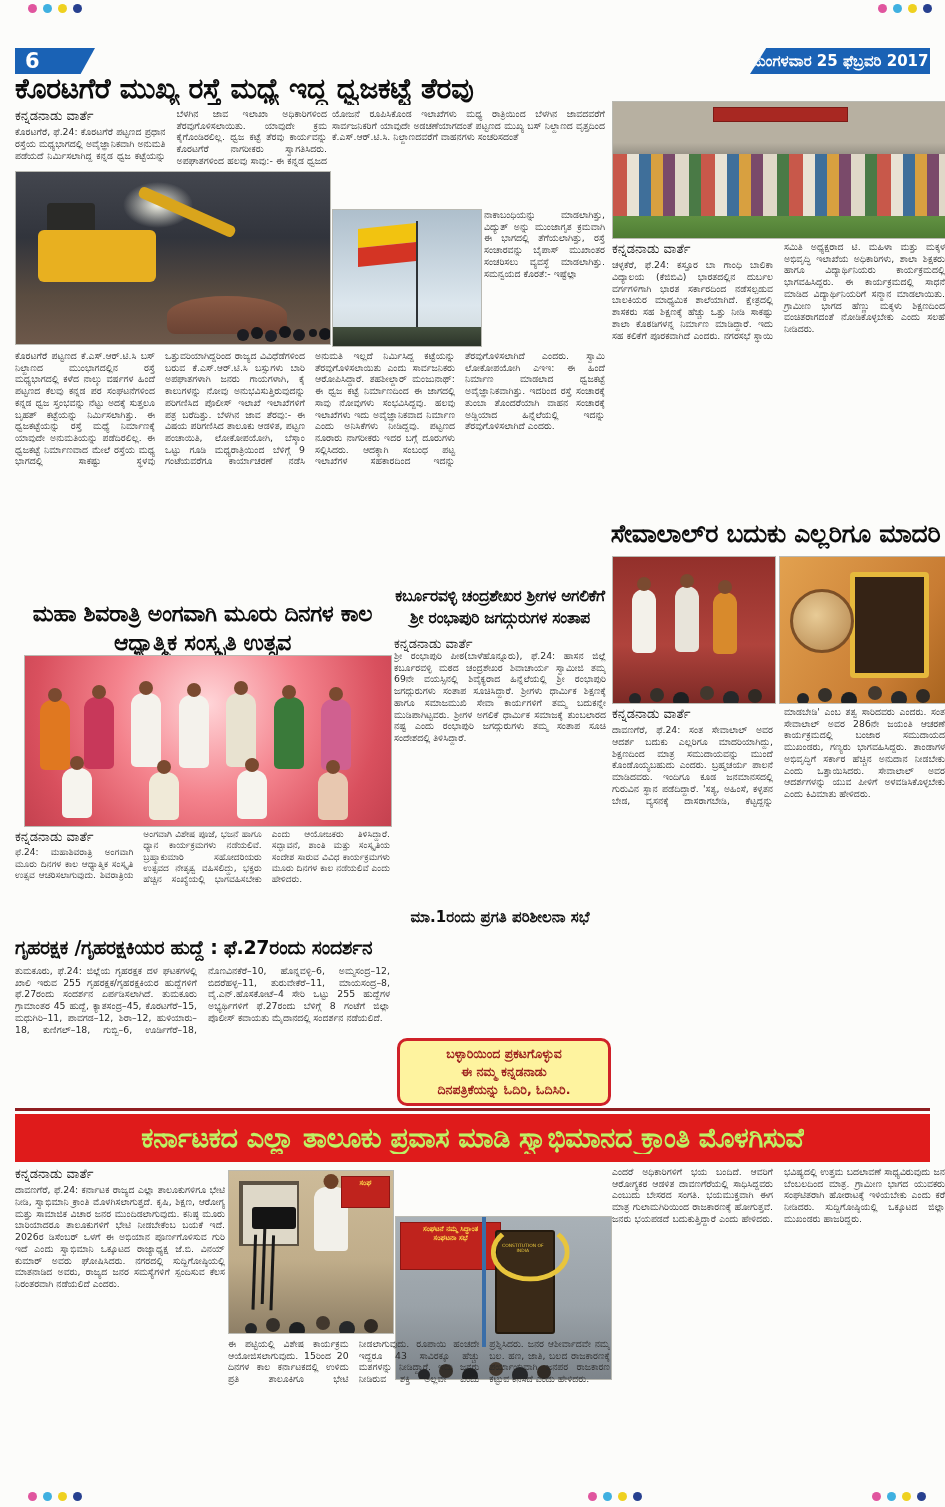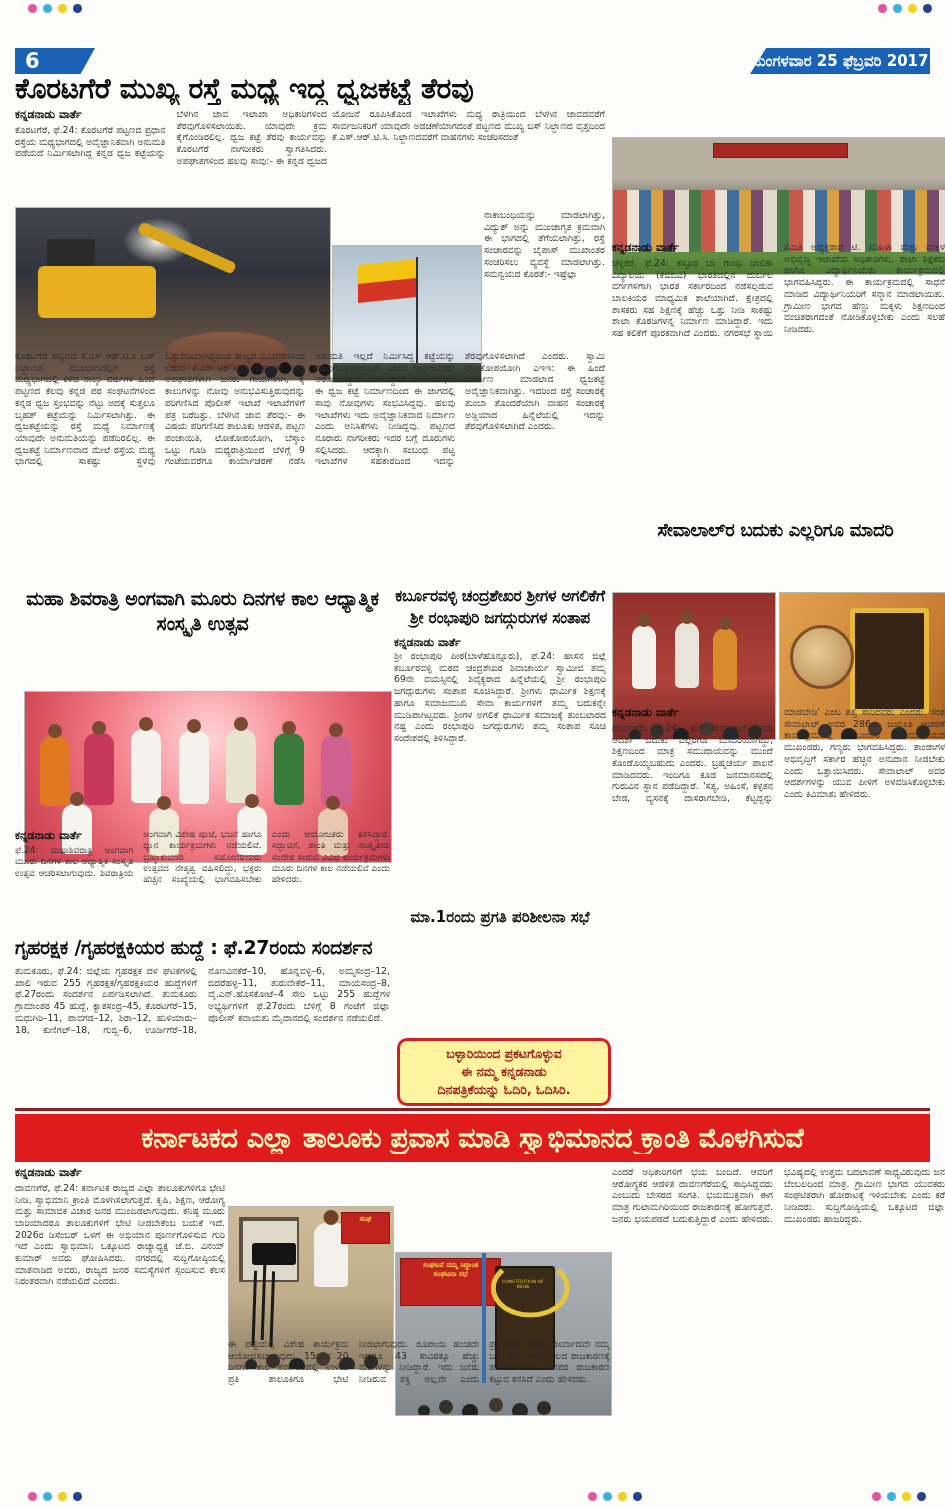--- a/index.html
+++ b/index.html
@@ -1,38 +1,38 @@
 <!DOCTYPE html>
 <html><head>
 <meta charset="utf-8">
 <style>
   body{margin:0;background:#888;}
   .page{position:relative;width:945px;height:1507px;background:#fcfcfa;
         font-family:"DejaVu Sans",sans-serif;color:#1a1a1a;overflow:hidden;margin:0 auto;}
   .abs{position:absolute;}
   .body-txt{font-size:9.3px;line-height:1.26;text-align:justify;color:#2a2a2a;overflow:hidden;}
-  .byline{font-weight:700;font-size:11px;color:#0c0c0c;margin-bottom:2px;}
+  .byline{font-weight:400;font-size:13px;color:#0c0c0c;margin-bottom:2px;}
   .cols2{column-count:2;column-gap:11px;}
   .cols3{column-count:3;column-gap:10px;}
   .cols4{column-count:4;column-gap:10px;}
   .hl{font-weight:700;color:#0d0d0d;overflow:hidden;letter-spacing:-0.3px;}
   .center{text-align:center;}
   .regs{display:flex;gap:6px;}
   .regs i{width:9px;height:9px;border-radius:50%;display:block;}
   
   .hdr-num{color:#fff;font-size:21px;font-weight:700;display:flex;align-items:center;
            padding-left:10px;clip-path:polygon(0 0,100% 0,82% 100%,0 100%);}
   .hdr-mast{background:#fff;border:2px solid #1c1c1c;display:flex;align-items:center;justify-content:center;
             gap:5px;font-weight:700;font-size:13px;color:#111;}
   .mast-icon{width:10px;height:10px;border-radius:50%;
              background:linear-gradient(135deg,#d42020 50%,#1a62b5 50%);display:inline-block;}
   .hdr-date{color:#fff;font-size:15px;font-weight:700;display:flex;align-items:center;justify-content:center;
             clip-path:polygon(9% 0,100% 0,100% 100%,0 100%);}
   
-  .photo{position:absolute;overflow:hidden;border:1px solid #b9b9b2;margin-top:36px;}
+  .photo{position:absolute;overflow:hidden;border:1px solid #b9b9b2;}
   .ph-exc{background:linear-gradient(#43464e 0%,#31343c 38%,#5a4c40 72%,#6d584a 100%);}
   .exc-light{position:absolute;left:34%;top:6%;width:70px;height:46px;border-radius:50%;
              background:radial-gradient(closest-side,rgba(255,255,240,.95),rgba(255,255,240,0));}
   .exc-body{position:absolute;left:7%;top:34%;width:118px;height:52px;background:#e8b020;border-radius:6px;}
   .exc-cab{position:absolute;left:10%;top:18%;width:48px;height:34px;background:#2a2a28;border-radius:4px;}
   .exc-arm{position:absolute;left:38%;top:20%;width:104px;height:12px;background:#d9a51c;
            transform:rotate(24deg);border-radius:5px;}
   .exc-debris{position:absolute;left:48%;bottom:6%;width:120px;height:38px;border-radius:50% 50% 8px 8px;
               background:linear-gradient(#8a5a44,#6b4334);}
   .exc-crowd{position:absolute;right:4%;bottom:4%;width:8px;height:8px;border-radius:50%;background:#17181c;
@@ -143,38 +143,38 @@
 
   <div class="photo ph-group" style="left:612px;top:101px;width:333px;height:136px;">
     <div class="grp-banner"></div>
     <div class="grp-band"></div>
   </div>
   <div class="abs body-txt cols2" style="left:612px;top:241px;width:333px;height:274px;">
     <div class="byline">ಕನ್ನಡನಾಡು ವಾರ್ತೆ</div>
     <div>ಚಳ್ಳಕೆರೆ, ಫೆ.24: ಕಸ್ತೂರ ಬಾ ಗಾಂಧಿ ಬಾಲಿಕಾ ವಿದ್ಯಾಲಯ (ಕೆಜಿಬಿವಿ) ಭಾರತದಲ್ಲಿನ ದುರ್ಬಲ ವರ್ಗಗಳಿಗಾಗಿ ಭಾರತ ಸರ್ಕಾರದಿಂದ ನಡೆಸಲ್ಪಡುವ ಬಾಲಕಿಯರ ಮಾಧ್ಯಮಿಕ ಶಾಲೆಯಾಗಿದೆ. ಕ್ಷೇತ್ರದಲ್ಲಿ ಶಾಸಕರು ಸಹ ಶಿಕ್ಷಣಕ್ಕೆ ಹೆಚ್ಚು ಒತ್ತು ನೀಡಿ ಸಾಕಷ್ಟು ಶಾಲಾ ಕೊಠಡಿಗಳನ್ನ ನಿರ್ಮಾಣ ಮಾಡಿದ್ದಾರೆ. ಇದು ಸಹ ಕಲಿಕೆಗೆ ಪೂರಕವಾಗಿದೆ ಎಂದರು. ನಗರಸಭೆ ಸ್ಥಾಯಿ ಸಮಿತಿ ಅಧ್ಯಕ್ಷರಾದ ಟಿ. ಮಹಿಳಾ ಮತ್ತು ಮಕ್ಕಳ ಅಭಿವೃದ್ಧಿ ಇಲಾಖೆಯ ಅಧಿಕಾರಿಗಳು, ಶಾಲಾ ಶಿಕ್ಷಕರು ಹಾಗೂ ವಿದ್ಯಾರ್ಥಿನಿಯರು ಕಾರ್ಯಕ್ರಮದಲ್ಲಿ ಭಾಗವಹಿಸಿದ್ದರು. ಈ ಕಾರ್ಯಕ್ರಮದಲ್ಲಿ ಸಾಧನೆ ಮಾಡಿದ ವಿದ್ಯಾರ್ಥಿನಿಯರಿಗೆ ಸನ್ಮಾನ ಮಾಡಲಾಯಿತು. ಗ್ರಾಮೀಣ ಭಾಗದ ಹೆಣ್ಣು ಮಕ್ಕಳು ಶಿಕ್ಷಣದಿಂದ ವಂಚಿತರಾಗದಂತೆ ನೋಡಿಕೊಳ್ಳಬೇಕು ಎಂದು ಸಲಹೆ ನೀಡಿದರು.</div>
   </div>
 
-  <div class="abs hl center" style="left:606px;top:519px;width:339px;height:32px;font-size:18px;">ಸೇವಾಲಾಲ್‌ರ ಬದುಕು ಎಲ್ಲರಿಗೂ ಮಾದರಿ</div>
+  <div class="abs hl center" style="left:606px;top:519px;width:339px;height:32px;font-size:25px;">ಸೇವಾಲಾಲ್‌ರ ಬದುಕು ಎಲ್ಲರಿಗೂ ಮಾದರಿ</div>
   <div class="photo ph-sev1" style="left:612px;top:556px;width:162px;height:146px;">
     <div class="person" style="left:12%;top:22%;width:24px;height:64px;background:#f3f1ea;"></div>
     <div class="person" style="left:38%;top:20%;width:24px;height:66px;background:#e8e4da;"></div>
     <div class="person" style="left:62%;top:24%;width:24px;height:62px;background:#d88a2c;"></div>
     <div class="heads"></div>
   </div>
   <div class="photo ph-sev2" style="left:779px;top:556px;width:166px;height:146px;">
     <div class="sev-portrait"></div>
     <div class="sev-drum"></div>
     <div class="heads"></div>
   </div>
   <div class="abs body-txt cols2" style="left:612px;top:706px;width:333px;height:404px;">
     <div class="byline">ಕನ್ನಡನಾಡು ವಾರ್ತೆ</div>
     <div>ದಾವಣಗೆರೆ, ಫೆ.24: ಸಂತ ಸೇವಾಲಾಲ್ ಅವರ ಆದರ್ಶ ಬದುಕು ಎಲ್ಲರಿಗೂ ಮಾದರಿಯಾಗಿದ್ದು, ಶಿಕ್ಷಣದಿಂದ ಮಾತ್ರ ಸಮುದಾಯವನ್ನು ಮುಂದೆ ಕೊಂಡೊಯ್ಯಬಹುದು ಎಂದರು. ಬ್ರಹ್ಮಚರ್ಯ ಪಾಲನೆ ಮಾಡಿದವರು. ಇಂದಿಗೂ ಕೂಡ ಜನಮಾನಸದಲ್ಲಿ ಗುರುವಿನ ಸ್ಥಾನ ಪಡೆದಿದ್ದಾರೆ. 'ಸತ್ಯ, ಅಹಿಂಸೆ, ಕಳ್ಳತನ ಬೇಡ, ವ್ಯಸನಕ್ಕೆ ದಾಸರಾಗಬೇಡಿ, ಕೆಟ್ಟದ್ದನ್ನು ಮಾಡಬೇಡಿ' ಎಂಬ ತತ್ವ ಸಾರಿದವರು ಎಂದರು. ಸಂತ ಸೇವಾಲಾಲ್ ಅವರ 286ನೇ ಜಯಂತಿ ಆಚರಣೆ ಕಾರ್ಯಕ್ರಮದಲ್ಲಿ ಬಂಜಾರ ಸಮುದಾಯದ ಮುಖಂಡರು, ಗಣ್ಯರು ಭಾಗವಹಿಸಿದ್ದರು. ತಾಂಡಾಗಳ ಅಭಿವೃದ್ಧಿಗೆ ಸರ್ಕಾರ ಹೆಚ್ಚಿನ ಅನುದಾನ ನೀಡಬೇಕು ಎಂದು ಒತ್ತಾಯಿಸಿದರು. ಸೇವಾಲಾಲ್ ಅವರ ಆದರ್ಶಗಳನ್ನು ಯುವ ಪೀಳಿಗೆ ಅಳವಡಿಸಿಕೊಳ್ಳಬೇಕು ಎಂದು ಕಿವಿಮಾತು ಹೇಳಿದರು.</div>
   </div>
 
-  <div class="abs hl center" style="left:15px;top:586px;width:375px;height:64px;font-size:19px;line-height:1.3;">ಮಹಾ ಶಿವರಾತ್ರಿ ಅಂಗವಾಗಿ ಮೂರು ದಿನಗಳ ಕಾಲ ಆಧ್ಯಾತ್ಮಿಕ ಸಂಸ್ಕೃತಿ ಉತ್ಸವ</div>
+  <div class="abs hl center" style="left:15px;top:600px;width:375px;height:64px;font-size:22px;line-height:1.3;">ಮಹಾ ಶಿವರಾತ್ರಿ ಅಂಗವಾಗಿ ಮೂರು ದಿನಗಳ ಕಾಲ ಆಧ್ಯಾತ್ಮಿಕ ಸಂಸ್ಕೃತಿ ಉತ್ಸವ</div>
   <div class="photo ph-women" style="left:24px;top:655px;width:366px;height:170px;">
     <div class="person" style="left:4%;top:26%;width:30px;height:70px;background:#e07820;"></div>
     <div class="person" style="left:16%;top:24%;width:30px;height:72px;background:#c8385a;"></div>
     <div class="person" style="left:29%;top:22%;width:30px;height:74px;background:#f4f2ec;"></div>
     <div class="person" style="left:42%;top:23%;width:30px;height:73px;background:#f4f2ec;"></div>
     <div class="person" style="left:55%;top:22%;width:30px;height:74px;background:#e8e2d0;"></div>
     <div class="person" style="left:68%;top:24%;width:30px;height:72px;background:#3a7a3a;"></div>
     <div class="person" style="left:81%;top:25%;width:30px;height:71px;background:#d06090;"></div>
     <div class="person" style="left:10%;top:66%;width:30px;height:50px;background:#f6f4ee;"></div>
     <div class="person" style="left:34%;top:68%;width:30px;height:48px;background:#f0ead8;"></div>
@@ -196,21 +196,21 @@
 
   <div class="abs ybox" style="left:397px;top:1038px;width:208px;height:62px;">
     <div>ಬಳ್ಳಾರಿಯಿಂದ ಪ್ರಕಟಗೊಳ್ಳುವ</div>
     <div>ಈ ನಮ್ಮ ಕನ್ನಡನಾಡು</div>
     <div>ದಿನಪತ್ರಿಕೆಯನ್ನು ಓದಿರಿ, ಓದಿಸಿರಿ.</div>
   </div>
 
   <div class="abs" style="left: 15px; top: 1108px; width: 915px; height: 3px; background-color: rgb(143, 29, 32);"></div>
 
   <div class="abs center" style="left: 15px; top: 1114px; width: 915px; height: 48px; display: flex; align-items: center; justify-content: center; background-color: rgb(223, 27, 27);">
-    <span class="hl" style="color:#fef9c3;font-size:27px;">ಕರ್ನಾಟಕದ ಎಲ್ಲಾ ತಾಲೂಕು ಪ್ರವಾಸ ಮಾಡಿ ಸ್ವಾಭಿಮಾನದ ಕ್ರಾಂತಿ ಮೊಳಗಿಸುವೆ</span>
+    <span class="hl" style="color:#bef264;font-size:27px;">ಕರ್ನಾಟಕದ ಎಲ್ಲಾ ತಾಲೂಕು ಪ್ರವಾಸ ಮಾಡಿ ಸ್ವಾಭಿಮಾನದ ಕ್ರಾಂತಿ ಮೊಳಗಿಸುವೆ</span>
   </div>
 
   <div class="abs body-txt" style="left:15px;top:1166px;width:210px;height:322px;">
     <div class="byline">ಕನ್ನಡನಾಡು ವಾರ್ತೆ</div>
     <div>ದಾವಣಗೆರೆ, ಫೆ.24: ಕರ್ನಾಟಕ ರಾಜ್ಯದ ಎಲ್ಲಾ ತಾಲೂಕುಗಳಿಗೂ ಭೇಟಿ ನೀಡಿ, ಸ್ವಾಭಿಮಾನಿ ಕ್ರಾಂತಿ ಮೊಳಗಿಸಲಾಗುತ್ತದೆ. ಕೃಷಿ, ಶಿಕ್ಷಣ, ಆರೋಗ್ಯ ಮತ್ತು ಸಾಮಾಜಿಕ ವಿಚಾರ ಜನರ ಮುಂದಿಡಲಾಗುವುದು. ಕನಿಷ್ಠ ಮೂರು ಬಾರಿಯಾದರೂ ತಾಲೂಕುಗಳಿಗೆ ಭೇಟಿ ನೀಡಬೇಕೆಂಬ ಬಯಕೆ ಇದೆ. 2026ರ ಡಿಸೆಂಬರ್ ಒಳಗೆ ಈ ಅಭಿಯಾನ ಪೂರ್ಣಗೊಳಿಸುವ ಗುರಿ ಇದೆ ಎಂದು ಸ್ವಾಭಿಮಾನಿ ಒಕ್ಕೂಟದ ರಾಜ್ಯಾಧ್ಯಕ್ಷ ಜೆ.ಬಿ. ವಿನಯ್ ಕುಮಾರ್ ಅವರು ಘೋಷಿಸಿದರು. ನಗರದಲ್ಲಿ ಸುದ್ದಿಗೋಷ್ಠಿಯಲ್ಲಿ ಮಾತನಾಡಿದ ಅವರು, ರಾಜ್ಯದ ಜನರ ಸಮಸ್ಯೆಗಳಿಗೆ ಸ್ಪಂದಿಸುವ ಕೆಲಸ ನಿರಂತರವಾಗಿ ನಡೆಯಲಿದೆ ಎಂದರು.</div>
   </div>
 
   <div class="photo ph-speech" style="left:228px;top:1170px;width:164px;height:162px;">
     <div class="spk-window"></div>
     <div class="spk-cam"></div>

